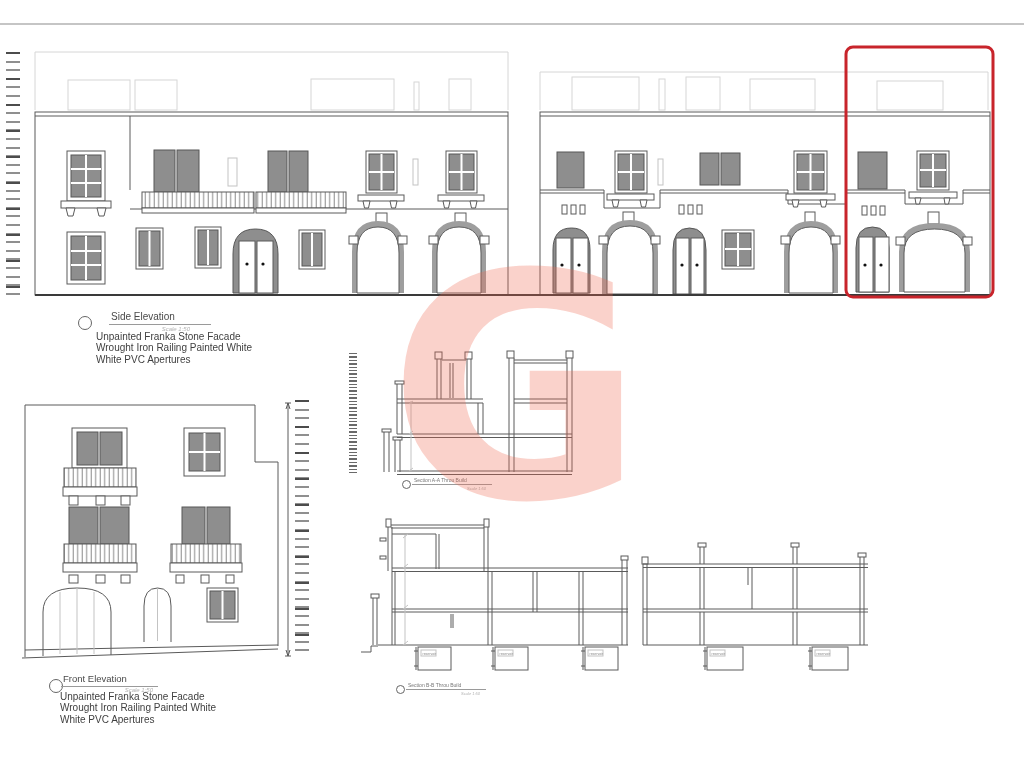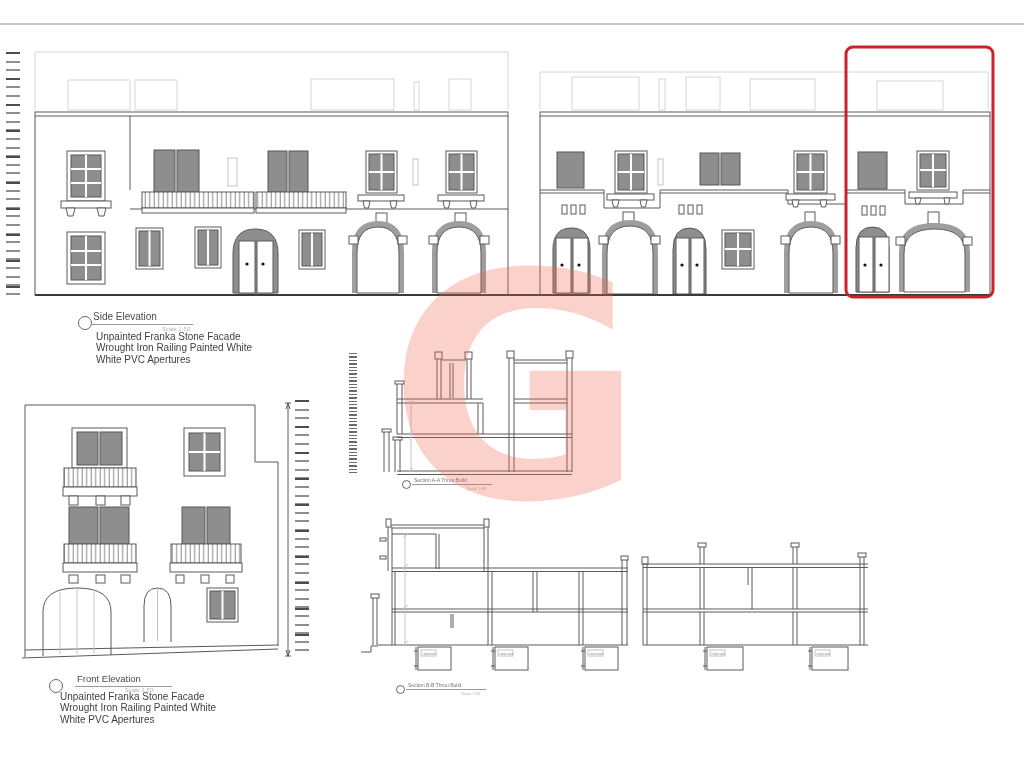--- a/index.html
+++ b/index.html
@@ -397,30 +397,30 @@
   <text x="388" y="497" font-family="DejaVu Sans, sans-serif" font-weight="bold" font-size="312" fill="#ef6a52" fill-opacity="0.3">G</text>
 </svg>
 
 <div id="ticks-left" class="ticks"></div>
 <div id="ticks-front" class="ticks"></div>
 <div id="ticks-secA" class="ticks"></div>
 
 <div class="labels">
 
   <div class="bubble" style="left:78px;top:316px;width:12px;height:12px;"></div>
-  <div class="dtitle" style="left:91px;top:311px;width:100px;font-size:10px;">Side Elevation</div>
+  <div class="dtitle" style="left:109px;top:311px;width:100px;font-size:10px;">Side Elevation</div>
   <div class="dscale" style="left:94px;top:326px;width:96px;font-size:6px;">Scale 1:50</div>
   <div class="dnotes" style="left:96px;top:331px;">
     <div>Unpainted Franka Stone Facade</div>
     <div>Wrought Iron Railing Painted White</div>
     <div>White PVC Apertures</div>
   </div>
 
   <div class="bubble" style="left:49px;top:679px;width:12px;height:12px;"></div>
-  <div class="dtitle" style="left:75px;top:673px;width:95px;font-size:9.5px;">Front Elevation</div>
+  <div class="dtitle" style="left:61px;top:673px;width:95px;font-size:9.5px;">Front Elevation</div>
   <div class="dscale" style="left:62px;top:687px;width:91px;font-size:6px;">Scale 1:50</div>
   <div class="dnotes" style="left:60px;top:691px;">
     <div>Unpainted Franka Stone Facade</div>
     <div>Wrought Iron Railing Painted White</div>
     <div>White PVC Apertures</div>
   </div>
 
   <div class="bubble" style="left:402px;top:480px;width:7px;height:7px;"></div>
   <div class="dtitle tinytitle" style="left:412px;top:477px;width:78px;padding-bottom:1px;">Section A-A Throu Build</div>
   <div class="dscale tinyscale" style="left:412px;top:486px;width:74px;">Scale 1:50</div>

